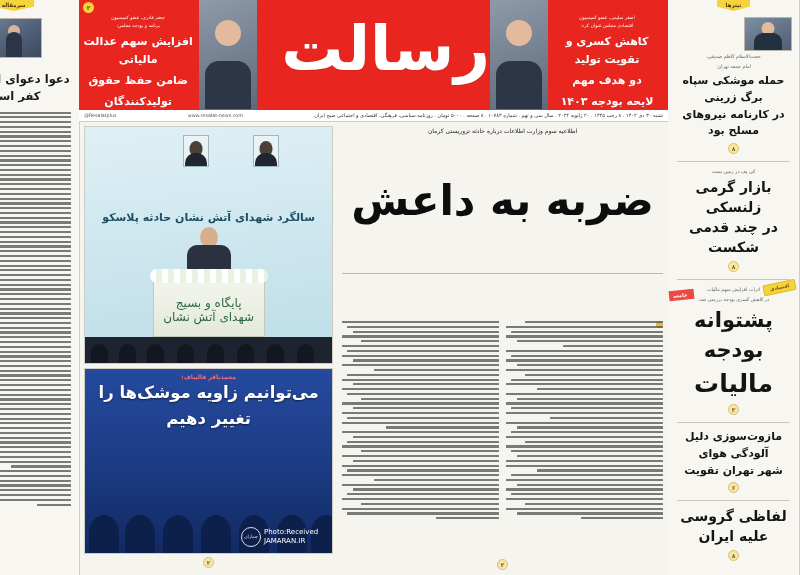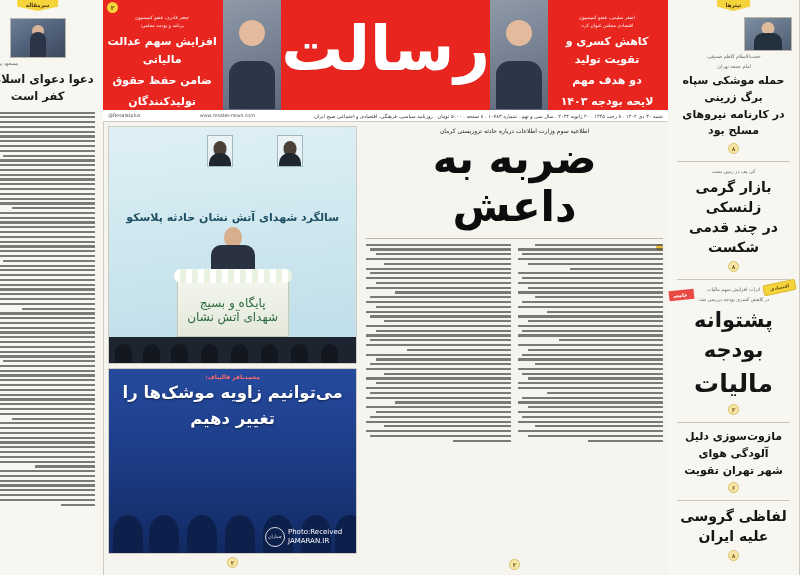--- a/index.html
+++ b/index.html
@@ -106,21 +106,21 @@
     content:""; position:absolute; left:50%; top:55%;
     transform:translateX(-50%);
     width:46px;height:48px;border-radius:14px 14px 0 0;background:#2d3646;
   }
   .mast-kicker {
     position:relative; width:120px; flex:0 0 120px;
     padding:14px 6px 0 4px; text-align:center; color:#fff;
   }
   .mast-kicker .k-small{ font-size:4.6px; line-height:1.7; opacity:.95; }
   .mast-kicker .k-big{ font-size:11px; font-weight:bold; line-height:1.65; margin-top:3px; }
-  .logo-wrap{ flex:1 1 auto; display:flex; align-items:center; justify-content:center; }
+  .logo-wrap{ flex:1 1 auto; display:flex; align-items:center; justify-content:center;padding-left:24px; }
   .logo {
     font-size:62px; font-weight:bold; color:#ffffff;
     letter-spacing:-2px; line-height:1;
     transform:translateY(-6px);
     text-shadow:0 1px 0 rgba(0,0,0,.06);
   }
   .mast-corner {
     position:absolute; top:2px; left:4px;
     width:11px;height:11px;border-radius:50%;
     background:#f5d33a; color:#6a5412;
@@ -250,21 +250,21 @@
   .watermark .wm-seal{
     width:20px;height:20px;border-radius:50%;
     border:1.5px solid #fff; opacity:.85;
     display:flex;align-items:center;justify-content:center;
     font-size:4.5px; color:#fff;
   }
 
   
   .lead-col{
     flex:1 1 auto; padding:5px 5px 2px 5px;
-    display:flex; flex-direction:column; min-width:0;
+    display:flex; flex-direction:column; min-width:0;gap:42px;
   }
   .lead-kicker{
     text-align:center; font-size:6px; color:#222;
     direction:rtl; margin-bottom:1px;
   }
   .lead-head{
     text-align:center; font-size:42px; font-weight:bold;
     color:#0d0d0d; line-height:1.15; letter-spacing:-1px;
     direction:rtl; margin-bottom:4px;
   }

